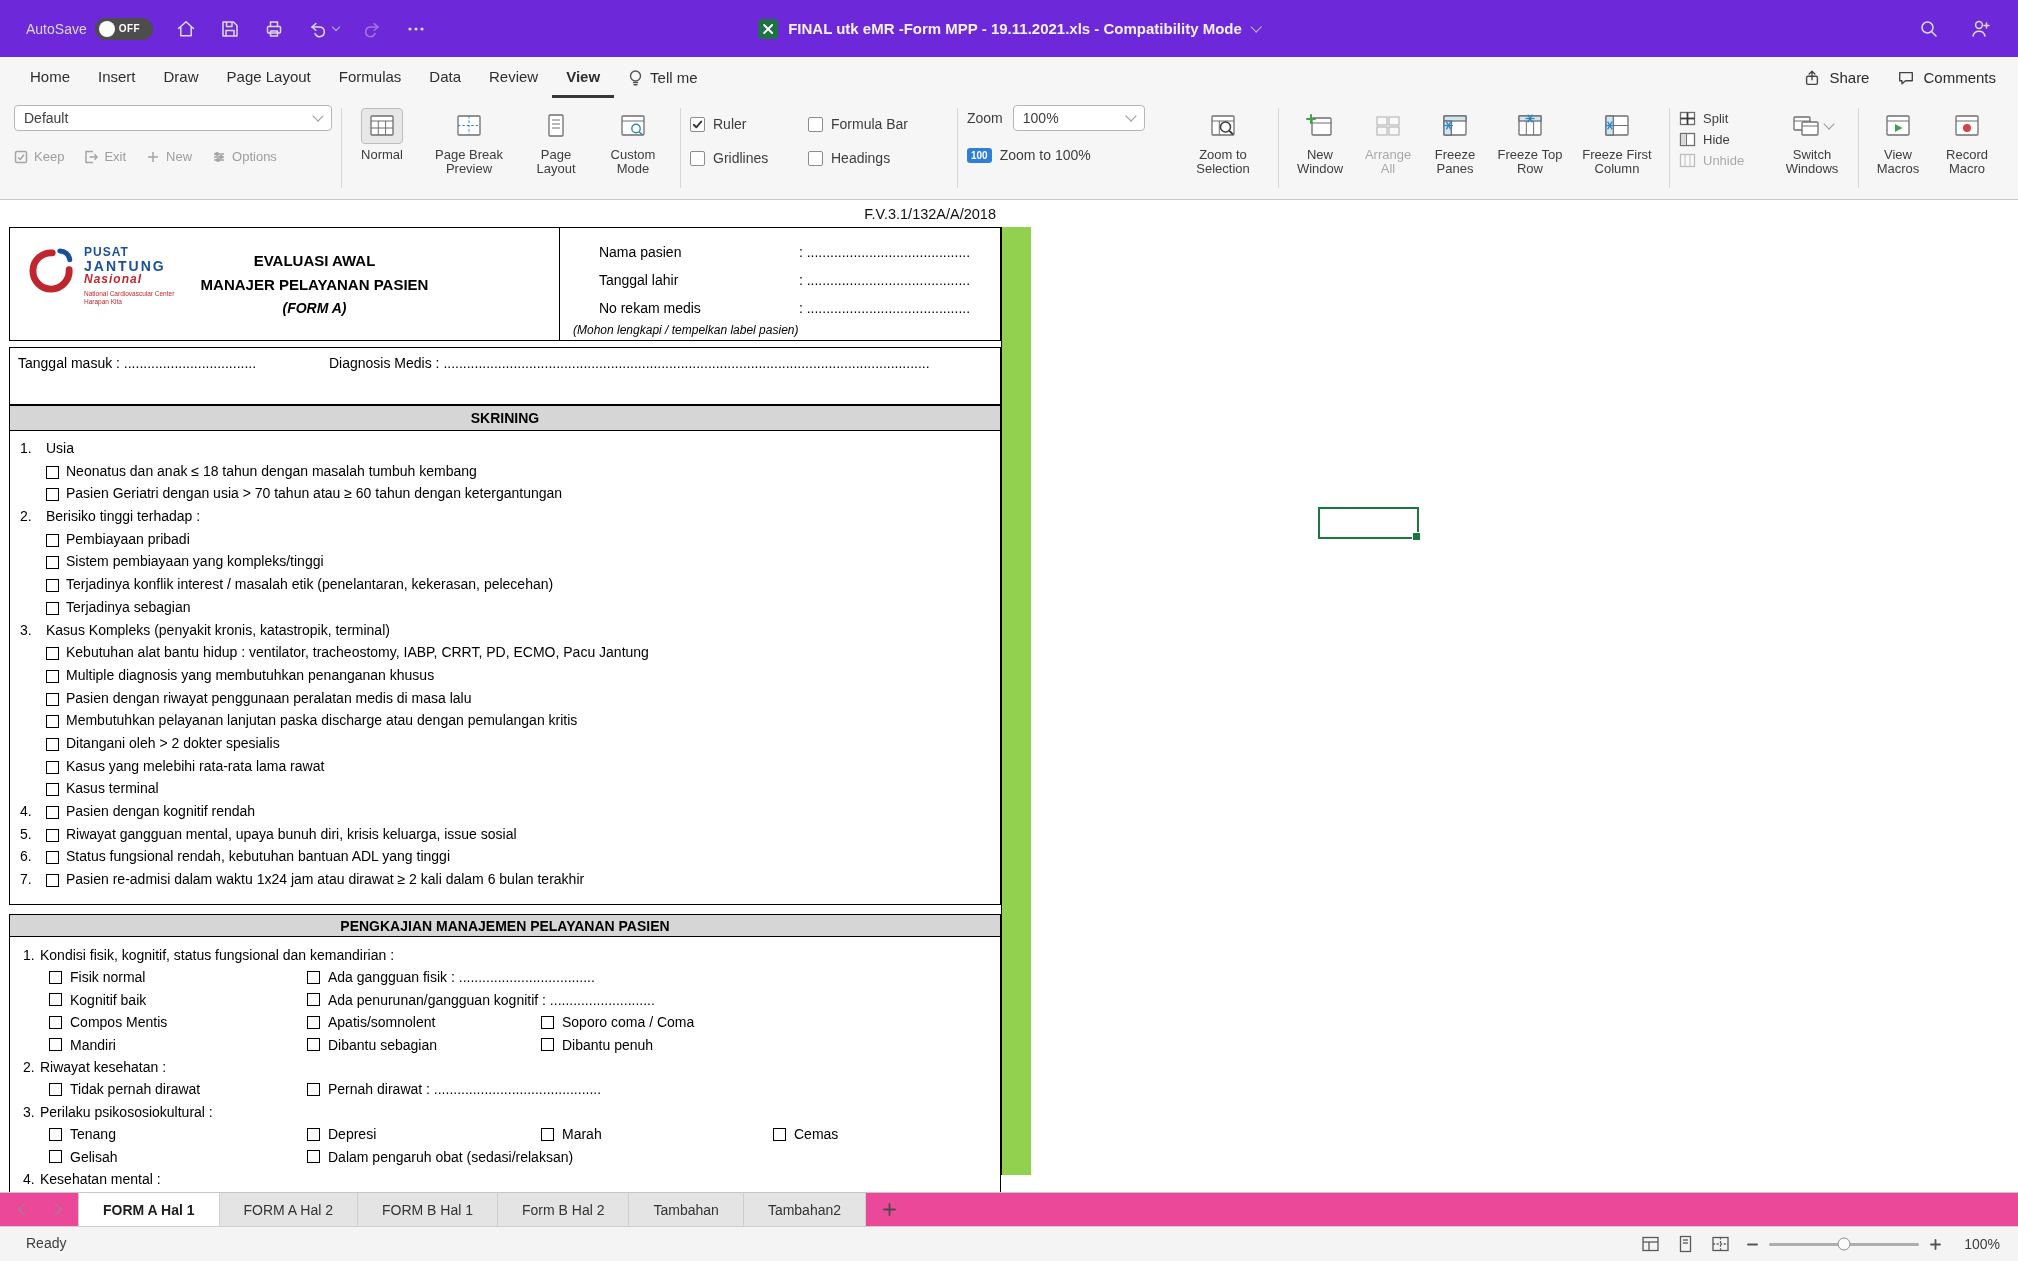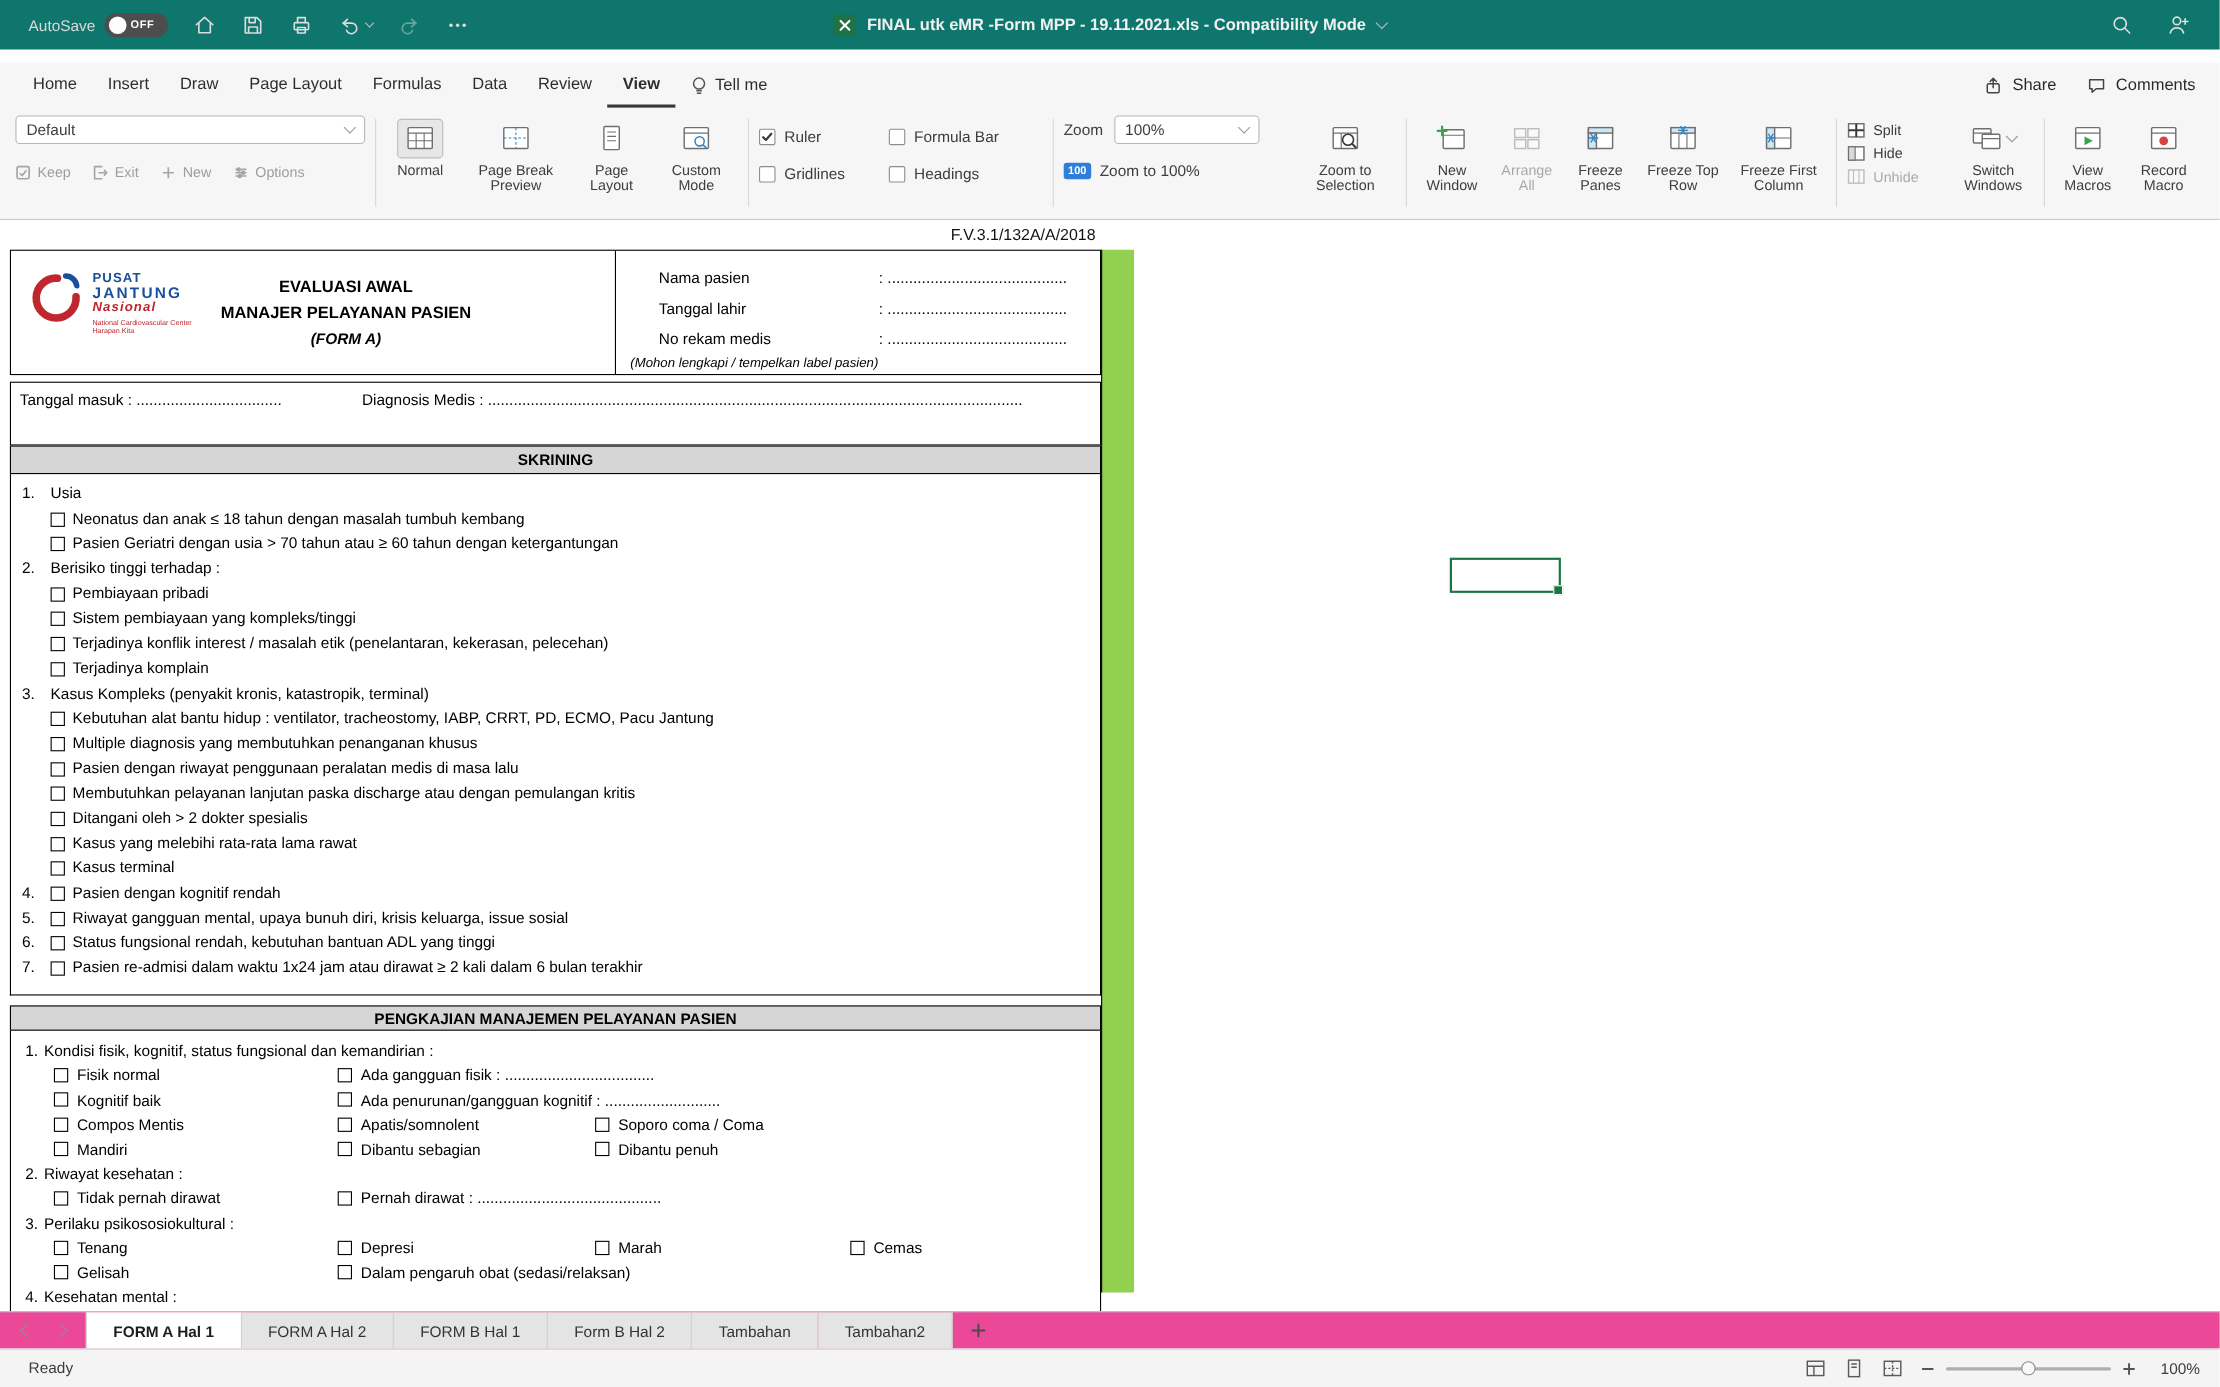--- a/index.html
+++ b/index.html
@@ -2,21 +2,21 @@
 <html><head>
 <meta charset="utf-8">
 <style>
   html,body{margin:0;padding:0;}
   body{width:2018px;height:1261px;position:relative;overflow:hidden;
        font-family:"Liberation Sans",sans-serif;background:#fff;}
   svg{display:block;}
   .nowrap{white-space:nowrap;}
 
   
-  .titlebar{position:absolute;left:0;top:0;width:100%;height:45px;background:#0f766e;
+  .titlebar{position:absolute;left:0;top:0;width:100%;height:57px;background:#6d28d9;
             display:flex;align-items:center;color:#e9e9e9;}
   .tb-left{display:flex;align-items:center;gap:22px;padding-left:26px;}
   .autosave{display:flex;align-items:center;gap:8px;font-size:14px;color:#d9d9d9;}
   .as-pill{width:58px;height:22px;border-radius:11px;background:#4d4d4d;display:flex;align-items:center;gap:4px;padding:0 4px;box-sizing:border-box;cursor:pointer;}
   .as-knob{width:16px;height:16px;border-radius:50%;background:#fdfdfd;}
   .as-state{font-size:10px;font-weight:700;color:#fff;letter-spacing:.5px;}
   .tb-icon{width:22px;height:22px;}
   .tb-icon svg{width:22px;height:22px;stroke:#dcdcdc;fill:none;stroke-width:1.5;stroke-linecap:round;stroke-linejoin:round;}
   .tb-center{position:absolute;left:50%;transform:translateX(-50%);display:flex;align-items:center;gap:10px;}
   .tb-title{font-size:15px;font-weight:600;color:#f1f1f1;white-space:nowrap;}
@@ -618,21 +618,21 @@
     <div class="skl">
         <span class="cb cbx"></span>
         <span class="t">Sistem pembiayaan yang kompleks/tinggi</span>
       </div>
     <div class="skl">
         <span class="cb cbx"></span>
         <span class="t">Terjadinya konflik interest / masalah etik  (penelantaran, kekerasan, pelecehan)</span>
       </div>
     <div class="skl">
         <span class="cb cbx"></span>
-        <span class="t">Terjadinya komplain</span>
+        <span class="t">Terjadinya sebagian</span>
       </div>
     <div class="skl">
         <span class="n">3.</span>
         <span class="t0">Kasus Kompleks (penyakit kronis, katastropik, terminal)</span>
       </div>
     <div class="skl">
         <span class="cb cbx"></span>
         <span class="t">Kebutuhan alat bantu hidup : ventilator, tracheostomy, IABP, CRRT, PD, ECMO, Pacu Jantung</span>
       </div>
     <div class="skl">

